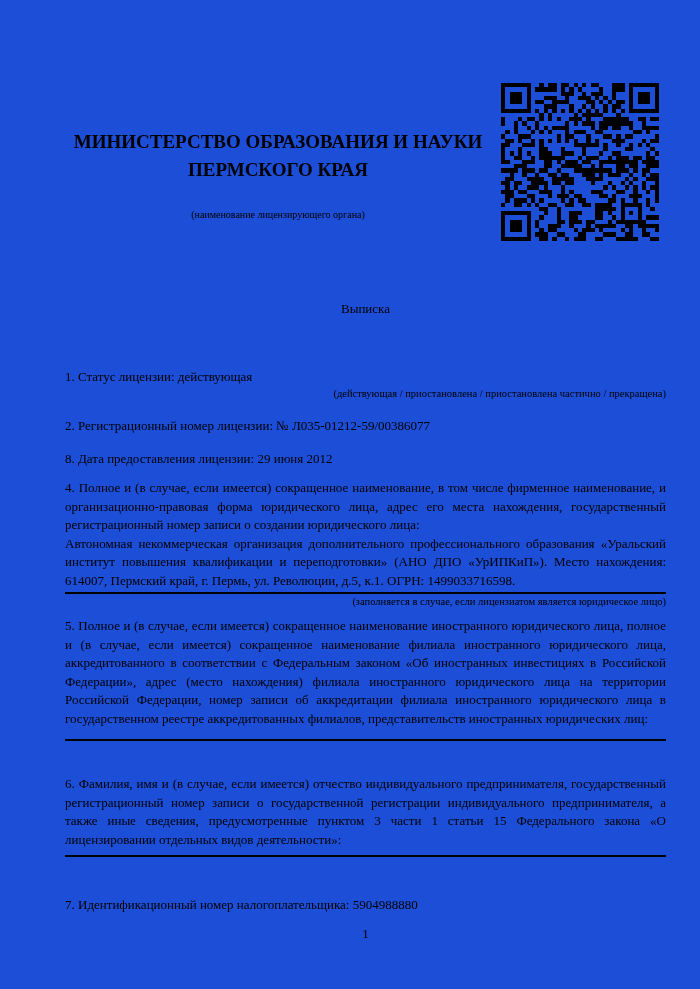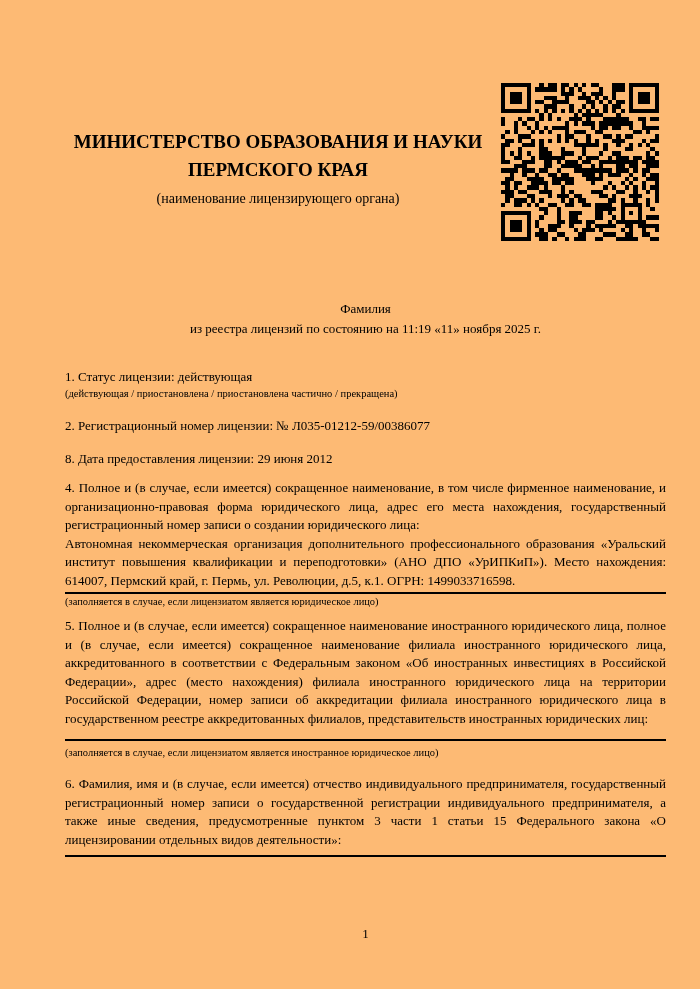--- a/index.html
+++ b/index.html
@@ -1,40 +1,40 @@
 <!DOCTYPE html>
 <html><head>
 <meta charset="utf-8">
 <style>
   html, body { margin: 0; padding: 0; background: #ffffff; }
   .page {
     position: relative;
     width: 700px;
     height: 989px;
-    background: #fdba74;
+    background: #1d4ed8;
     color: #000000;
     font-family: "Liberation Serif", "DejaVu Serif", serif;
     overflow: hidden;
   }
   .header-block {
     position: absolute;
     left: 63px;
     top: 128px;
     width: 430px;
     text-align: center;
   }
   .ministry-name {
     font-weight: bold;
     font-size: 19px;
     line-height: 28px;
   }
   .ministry-note {
-    font-size: 14px;
+    font-size: 10px;
     line-height: 13px;
-    margin-top: 8px;
+    margin-top: 24px;
   }
   .qr-box {
     position: absolute;
     left: 501px;
     top: 83px;
     width: 158px;
     height: 158px;
   }
   .qr-box svg { width: 100%; height: 100%; display: block; }
   .doc-title {
@@ -59,21 +59,21 @@
     position: absolute;
     left: 65px;
     width: 601px;
     height: 0;
     border-top: 2px solid #000000;
   }
   .note {
     position: absolute;
     left: 65px;
     width: 601px;
-    text-align: left;
+    text-align: right;
     font-size: 10.5px;
     line-height: 14px;
   }
   .page-number {
     position: absolute;
     left: 65px;
     top: 926px;
     width: 601px;
     text-align: center;
     font-size: 13px;
@@ -759,22 +759,21 @@
         <rect x="28" y="36" width="1" height="1" fill="#000000"></rect>
         <rect x="29" y="36" width="1" height="1" fill="#000000"></rect>
         <rect x="30" y="36" width="1" height="1" fill="#000000"></rect>
         <rect x="31" y="36" width="1" height="1" fill="#000000"></rect>
         <rect x="35" y="36" width="1" height="1" fill="#000000"></rect>
         <rect x="36" y="36" width="1" height="1" fill="#000000"></rect>
       </svg>
   </div>
 
   <div class="doc-title">
-    <div>Фамилия</div>
-    <div>из реестра лицензий по состоянию на 11:19 «11» ноября 2025 г.</div>
+    <div>Выписка</div>
   </div>
 
   <div class="item" style="top:368px">
     <p class="plain">1. Статус лицензии: действующая</p>
   </div>
   <div class="note" style="top:387px">(действующая / приостановлена / приостановлена частично / прекращена)</div>
 
   <div class="item" style="top:417px">
     <p class="plain">2. Регистрационный номер лицензии: № Л035-01212-59/00386077</p>
   </div>
@@ -788,23 +787,25 @@
     <p>Автономная некоммерческая организация дополнительного профессионального образования «Уральский институт повышения квалификации и переподготовки» (АНО ДПО «УрИПКиП»). Место нахождения: 614007, Пермский край, г. Пермь, ул. Революции, д.5, к.1. ОГРН: 1499033716598.</p>
   </div>
   <div class="fill-line" style="top:592px"></div>
   <div class="note" style="top:595px">(заполняется в случае, если лицензиатом является юридическое лицо)</div>
 
   <div class="item" style="top:617px">
     <p>5. Полное и (в случае, если имеется) сокращенное наименование иностранного юридического лица, полное и (в случае, если имеется) сокращенное наименование филиала иностранного юридического лица, аккредитованного в соответствии с Федеральным законом «Об иностранных инвестициях в Российской Федерации», адрес (место нахождения) филиала иностранного юридического лица на территории Российской Федерации, номер записи об аккредитации филиала иностранного юридического лица в государственном реестре аккредитованных филиалов, представительств иностранных юридических лиц:</p>
     <p></p>
   </div>
   <div class="fill-line" style="top:739px"></div>
-  <div class="note" style="top:746px">(заполняется в случае, если лицензиатом является иностранное юридическое лицо)</div>
 
   <div class="item" style="top:775px">
     <p>6. Фамилия, имя и (в случае, если имеется) отчество индивидуального предпринимателя, государственный регистрационный номер записи о государственной регистрации индивидуального предпринимателя, а также иные сведения, предусмотренные пунктом 3 части 1 статьи 15 Федерального закона «О лицензировании отдельных видов деятельности»:</p>
   </div>
   <div class="fill-line" style="top:855px"></div>
 
+  <div class="item" style="top:896px">
+    <p class="plain">7. Идентификационный номер налогоплательщика: 5904988880</p>
+  </div>
 
   <div class="page-number">1</div>
 
 </div>
 
 </body></html>

